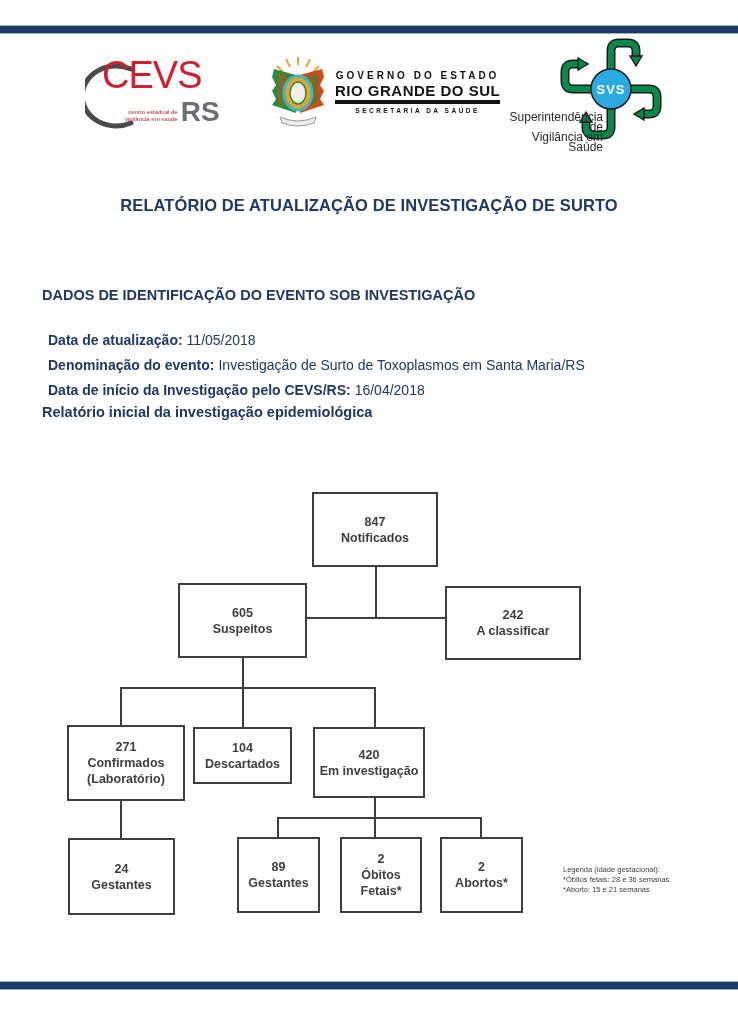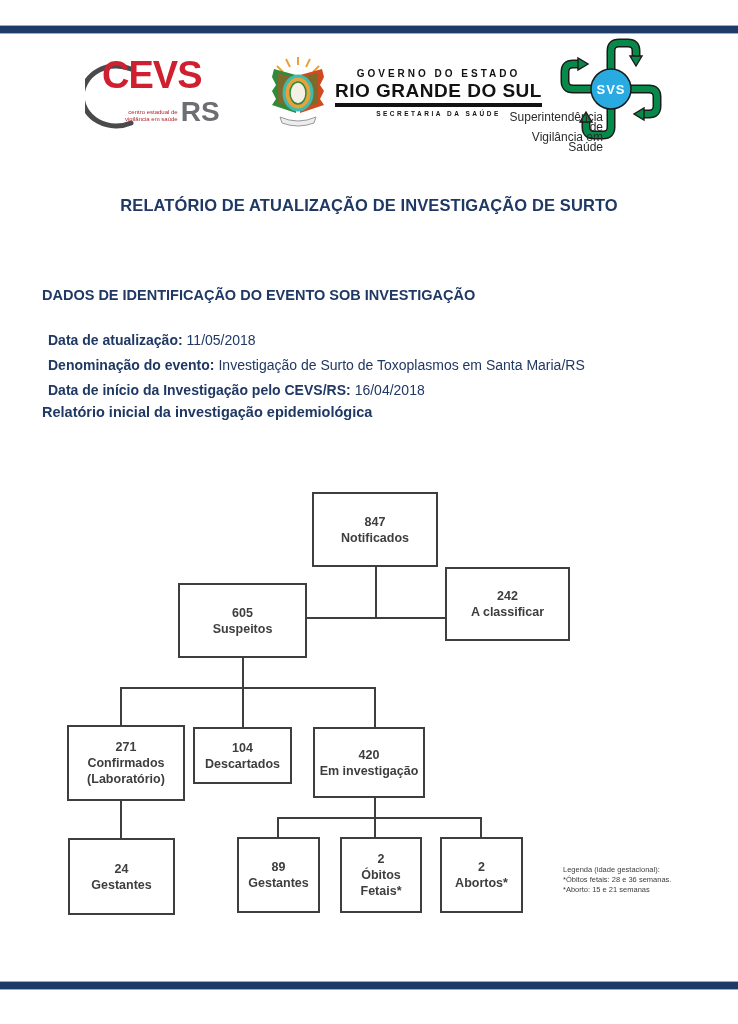--- a/index.html
+++ b/index.html
@@ -9,30 +9,30 @@
   }
   
   .rule-bar{position:absolute;left:0;right:0;height:7px;background:#1e3a66;
     border-top:1px solid #9bacc6;border-bottom:1px solid #9bacc6;}
   .rule-bar.top{top:25px;}
   .rule-bar.bottom{top:981px;}
 
   
   .cevs-logo{position:absolute;left:85px;top:60px;width:150px;height:78px;}
   .cevs-arc{position:absolute;left:0;top:2px;}
-  .cevs-acronym{position:absolute;left:17px;top:-6px;font-size:38px;font-weight:bold;
+  .cevs-acronym{position:absolute;left:17px;top:-6px;font-size:38px;font-weight:normal;
     color:#cf2030;letter-spacing:-1px;}
   .cevs-bottom{position:absolute;left:40px;top:41px;display:flex;align-items:flex-end;gap:3px;}
   .cevs-tagline{font-size:6px;line-height:7px;color:#b3272f;text-align:right;white-space:pre-line;}
   .cevs-rs{font-size:28px;line-height:22px;font-weight:bold;color:#6d6e71;}
 
   .gov-logo{position:absolute;left:270px;top:55px;display:flex;align-items:center;gap:9px;}
   .gov-text{display:flex;flex-direction:column;align-items:center;color:#121212;}
   .gov-line1{font-size:10px;font-weight:bold;letter-spacing:3px;white-space:nowrap;}
-  .gov-line2{font-size:19px;font-weight:bold;letter-spacing:0.5px;white-space:nowrap;
+  .gov-line2{font-size:15px;font-weight:bold;letter-spacing:0.5px;white-space:nowrap;
     border-bottom:4px solid #121212;padding-bottom:1px;margin-top:1px;}
   .gov-line3{font-size:6.5px;font-weight:bold;letter-spacing:2.5px;margin-top:3px;white-space:nowrap;}
 
   .svs-logo{position:absolute;left:505px;top:36px;width:165px;height:108px;}
   .svs-svg{position:absolute;right:3px;top:0;}
   .svs-caption{position:absolute;left:0;top:76px;width:98px;text-align:right;
     font-size:12px;line-height:10px;color:#2b2b2b;}
 
   
   .doc-title{position:absolute;left:0;right:0;top:196px;text-align:center;
@@ -171,21 +171,21 @@
     <div class="fc-box" style="left:312px;top:12px;width:126px;height:75px">
       <div class="fc-value">847</div>
       <div class="fc-label">Notificados</div>
     </div>
 
     <div class="fc-box" style="left:178px;top:103px;width:129px;height:75px">
       <div class="fc-value">605</div>
       <div class="fc-label">Suspeitos</div>
     </div>
 
-    <div class="fc-box" style="left:445px;top:87px;width:125px;height:74px">
+    <div class="fc-box" style="left:445px;top:106px;width:136px;height:74px">
       <div class="fc-value">242</div>
       <div class="fc-label">A classificar</div>
     </div>
 
     <div class="fc-box" style="left:67px;top:245px;width:118px;height:76px">
       <div class="fc-value">271</div>
       <div class="fc-label">Confirmados
 (Laboratório)</div>
     </div>
 

